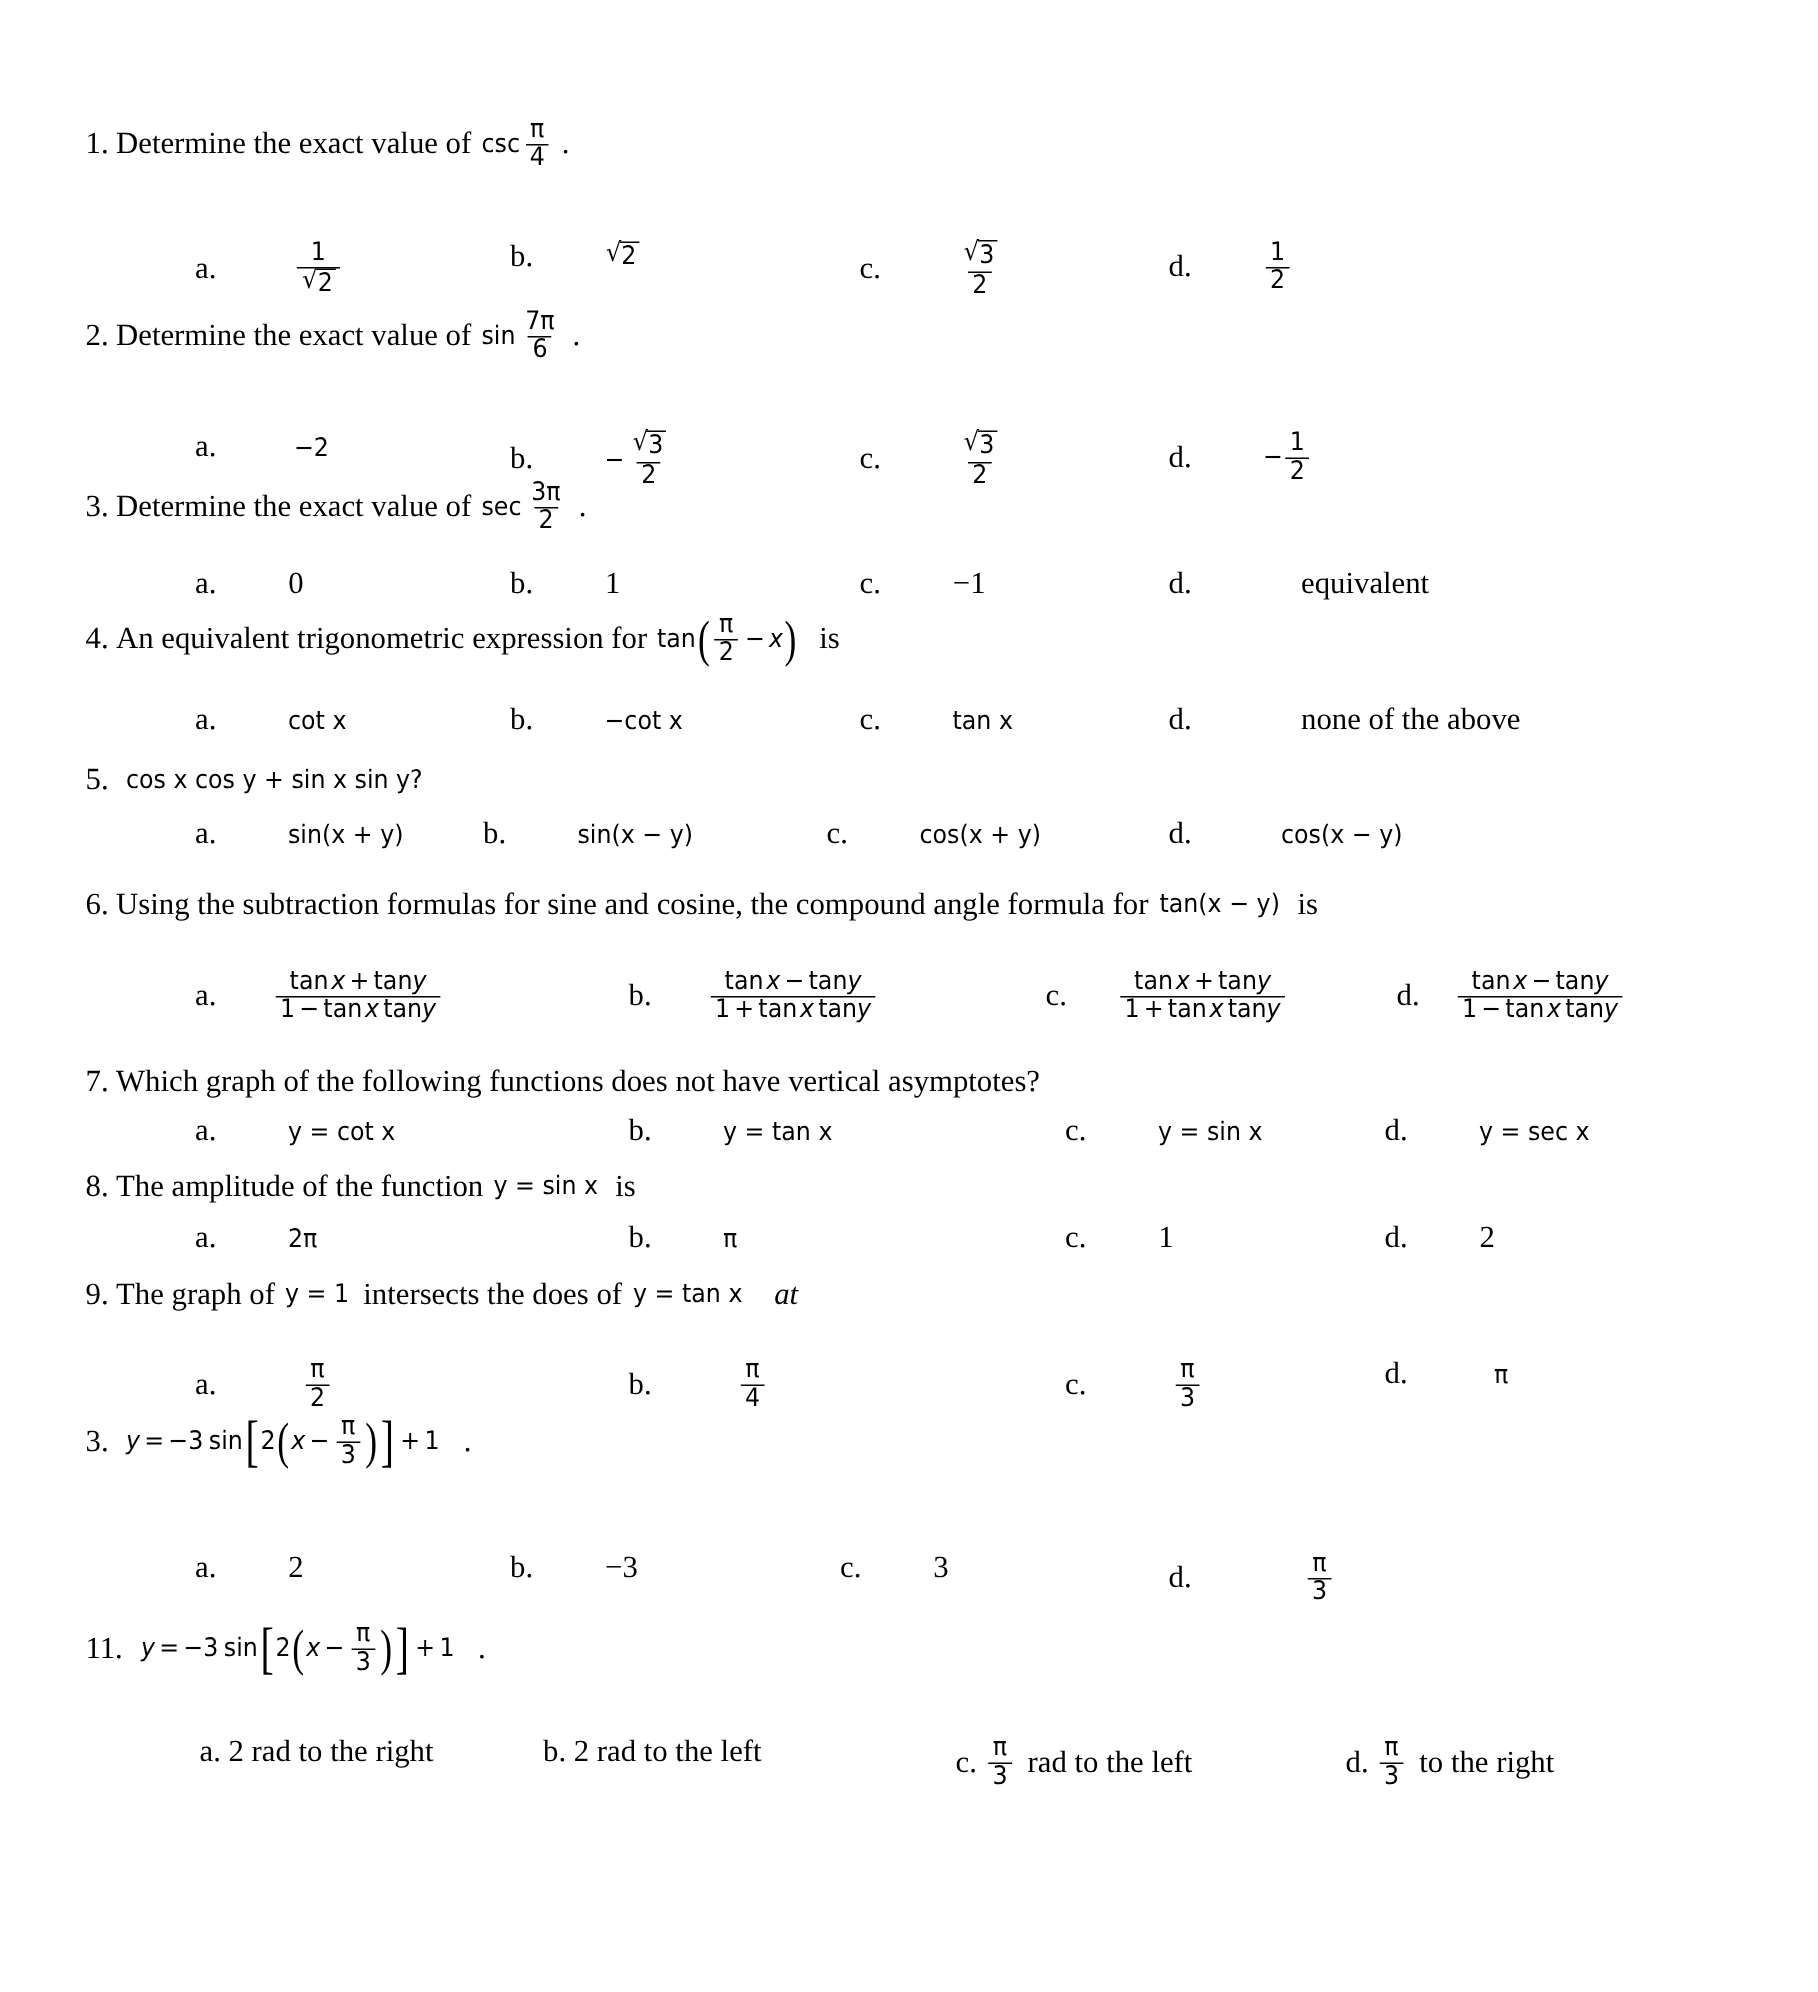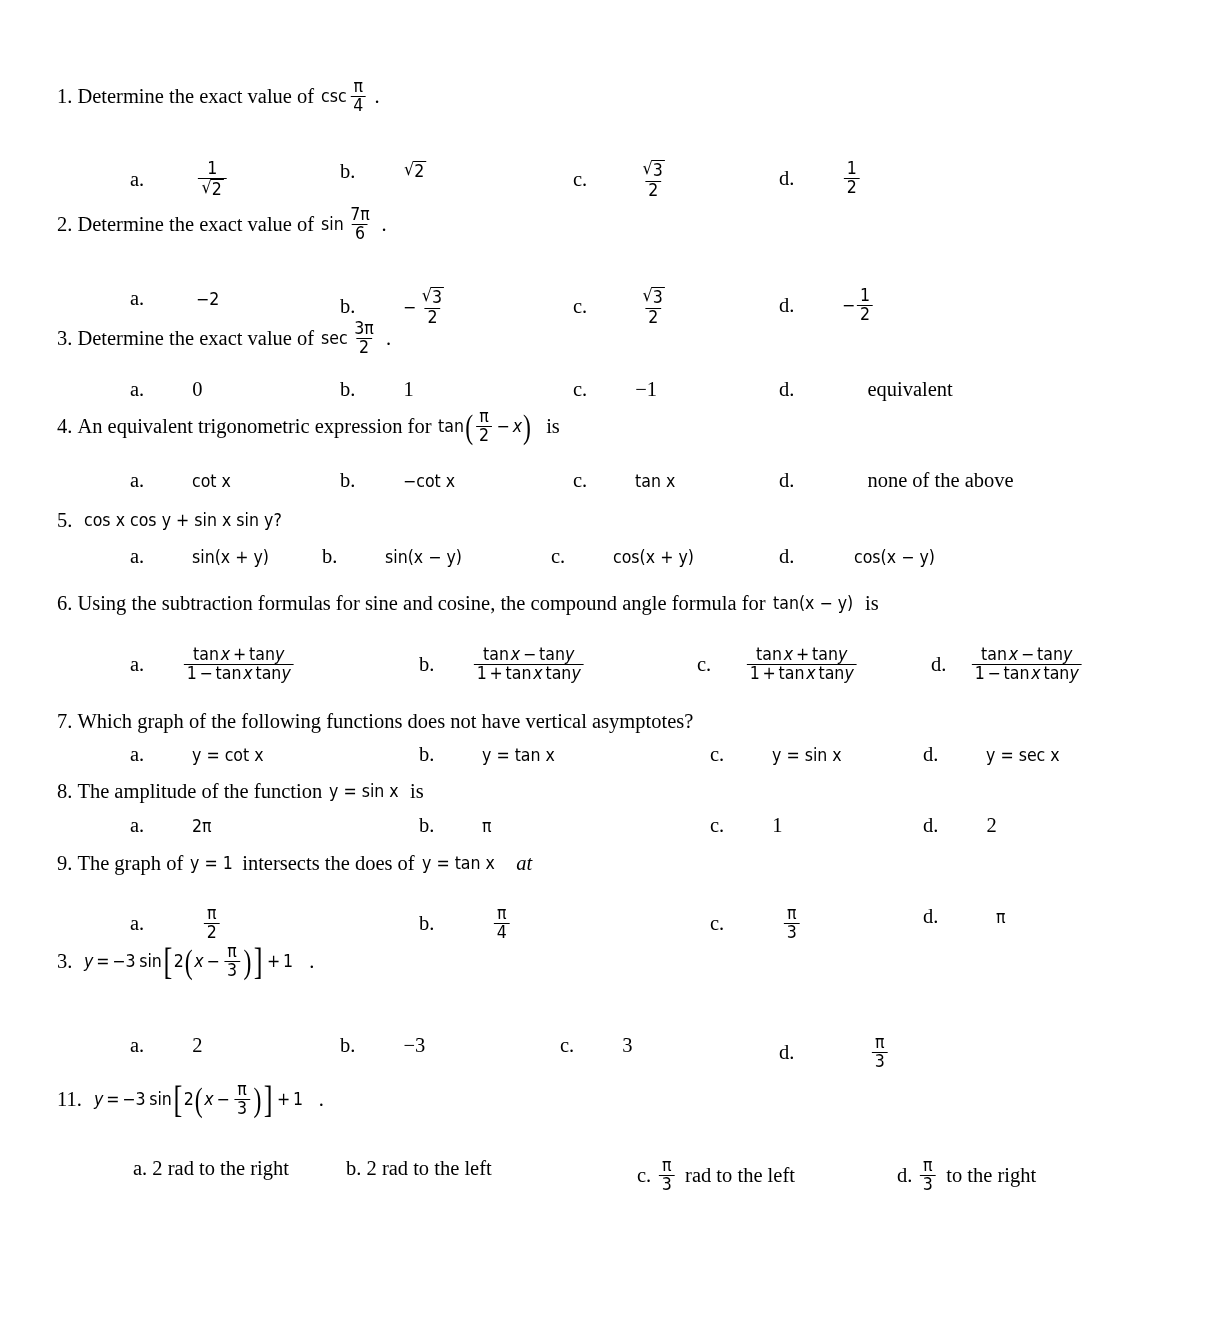--- a/index.html
+++ b/index.html
@@ -617,21 +617,21 @@
         <span>1</span>
       </span>
       <span class="plain">.</span>
     </div>
   </div>
   <div class="opts" style="top:1157px;">
     <div class="opt" style="left:133px;">
       <span class="opt-val serif" style="margin-left:0;">a. 2 rad to the right</span>
     </div>
     <div class="opt" style="left:346px;">
-      <span class="opt-val serif" style="margin-left:0;">b. 2 rad to the left</span>
+      <span class="opt-val serif" style="margin-left:16px;">b. 2 rad to the left</span>
     </div>
     <div class="opt" style="left:637px;">
       <span class="opt-letter">c.</span>
       <span class="opt-val math" style="margin-left:6px;">
         <span class="frac">
           <span class="num">π</span>
           <span class="den">3</span>
         </span>
       </span>
       <span class="opt-val serif" style="margin-left:7px;">rad to the left</span>

